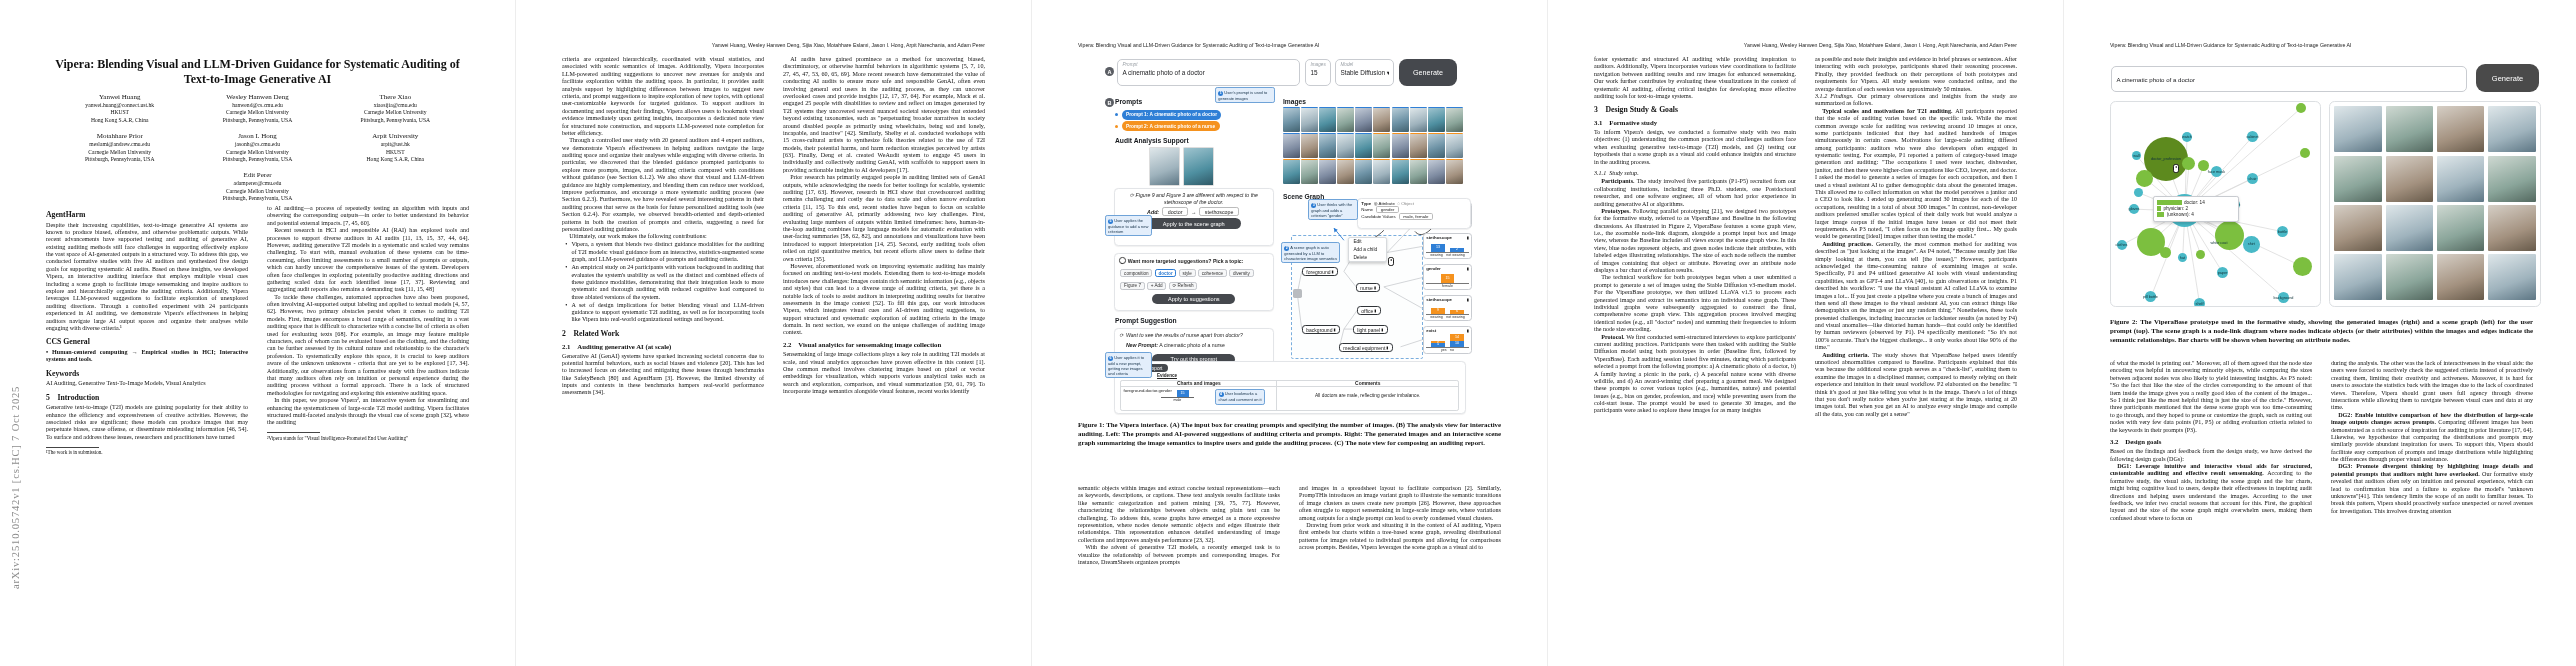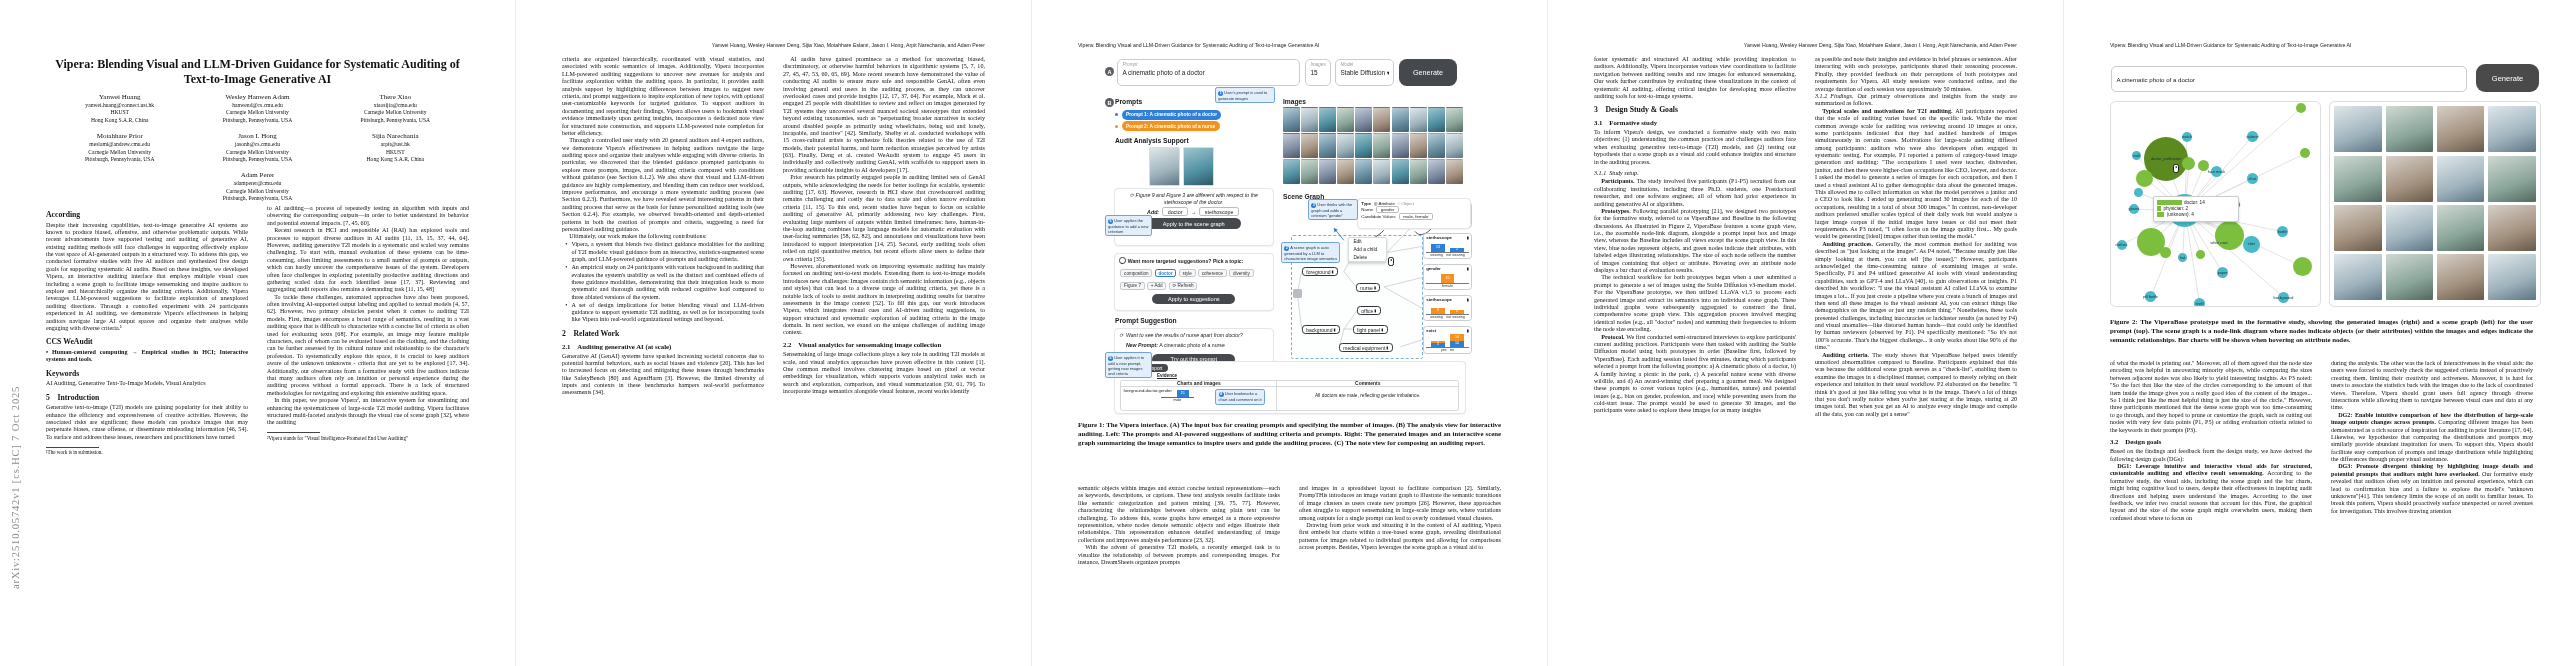--- a/index.html
+++ b/index.html
@@ -92,21 +92,21 @@
     <div class="arxiv">arXiv:2510.05742v1  [cs.HC]  7 Oct 2025</div>
     <div class="title">Vipera: Blending Visual and LLM-Driven Guidance for Systematic Auditing of Text-to-Image Generative AI</div>
     <div class="authors" id="authors">
         <div class="author">
           <div class="nm">Yanwei Huang</div>
           <div class="ln">yanwei.huang@connect.ust.hk</div>
           <div class="ln">HKUST</div>
           <div class="ln">Hong Kong S.A.R, China</div>
         </div>
         <div class="author">
-          <div class="nm">Wesley Hanwen Adam</div>
+          <div class="nm">Wesley Hanwen Deng</div>
           <div class="ln">hanwend@cs.cmu.edu</div>
           <div class="ln">Carnegie Mellon University</div>
           <div class="ln">Pittsburgh, Pennsylvania, USA</div>
         </div>
         <div class="author">
           <div class="nm">There Xiao</div>
           <div class="ln">xiaosijia@cmu.edu</div>
           <div class="ln">Carnegie Mellon University</div>
           <div class="ln">Pittsburgh, Pennsylvania, USA</div>
         </div>
@@ -116,37 +116,37 @@
           <div class="ln">Carnegie Mellon University</div>
           <div class="ln">Pittsburgh, Pennsylvania, USA</div>
         </div>
         <div class="author">
           <div class="nm">Jason I. Hong</div>
           <div class="ln">jasonh@cs.cmu.edu</div>
           <div class="ln">Carnegie Mellon University</div>
           <div class="ln">Pittsburgh, Pennsylvania, USA</div>
         </div>
         <div class="author">
-          <div class="nm">Sijia Narechania</div>
+          <div class="nm">Arpit University</div>
           <div class="ln">arpit@ust.hk</div>
           <div class="ln">HKUST</div>
           <div class="ln">Hong Kong S.A.R, China</div>
         </div>
         <div class="author" style="grid-column: 2;">
-          <div class="nm">Adam Perer</div>
+          <div class="nm">Edit Perer</div>
           <div class="ln">adamperer@cmu.edu</div>
           <div class="ln">Carnegie Mellon University</div>
           <div class="ln">Pittsburgh, Pennsylvania, USA</div>
         </div>
       </div>
     <div class="cols" style="top:205px;height:434px;">
       <div class="col">
-          <div class="flow-sec">According</div>
+          <div class="flow-sec">AgentHarm</div>
           <p class="flow-p ni">Despite their increasing capabilities, text-to-image generative AI systems are known to produce biased, offensive, and otherwise problematic outputs. While recent advancements have supported testing and auditing of generative AI, existing auditing methods still face challenges in supporting effectively explore the vast space of AI-generated outputs in a structured way. To address this gap, we conducted formative studies with five AI auditors and synthesized five design goals for supporting systematic AI audits. Based on these insights, we developed Vipera, an interactive auditing interface that employs multiple visual cues including a scene graph to facilitate image sensemaking and inspire auditors to explore and hierarchically organize the auditing criteria. Additionally, Vipera leverages LLM-powered suggestions to facilitate exploration of unexplored auditing directions. Through a controlled experiment with 24 participants experienced in AI auditing, we demonstrate Vipera's effectiveness in helping auditors navigate large AI output spaces and organize their analyses while engaging with diverse criteria.¹</p>
-          <div class="flow-sec">CCS WeAudit</div>
+          <div class="flow-sec">CCS General</div>
           <p class="flow-p ni bold">• Human-centered computing → Empirical studies in HCI; Interactive systems and tools.</p>
           <div class="flow-sec">Keywords</div>
           <p class="flow-p ni">AI Auditing, Generative Text-To-Image Models, Visual Analytics</p>
           <div class="flow-sec">5 Introduction</div>
           <p class="flow-p ni">Generative text-to-image (T2I) models are gaining popularity for their ability to enhance the efficiency and expressiveness of creative activities. However, the associated risks are significant; these models can produce images that may perpetuate biases, cause offense, or disseminate misleading information [46, 54]. To surface and address these issues, researchers and practitioners have turned</p>
           <div class="flow-foot">¹The work is in submission.</div>
         </div>
       <div class="col">
           <p class="flow-p ni">to AI auditing—a process of repeatedly testing an algorithm with inputs and observing the corresponding outputs—in order to better understand its behavior and potential external impacts. [7, 45, 60].</p>
           <p class="flow-p">Recent research in HCI and responsible AI (RAI) has explored tools and processes to support diverse auditors in AI audits [11, 13, 15, 37, 44, 64]. However, auditing generative T2I models in a systematic and scaled way remains challenging. To start with, manual evaluation of these systems can be time-consuming, often limiting assessments to a small number of prompts or outputs, which can hardly uncover the comprehensive issues of the system. Developers often face challenges in exploring potentially productive auditing directions and gathering scaled data for each identified issue [17, 37]. Reviewing and aggregating audit reports also remains a demanding task [11, 15, 48]</p>

